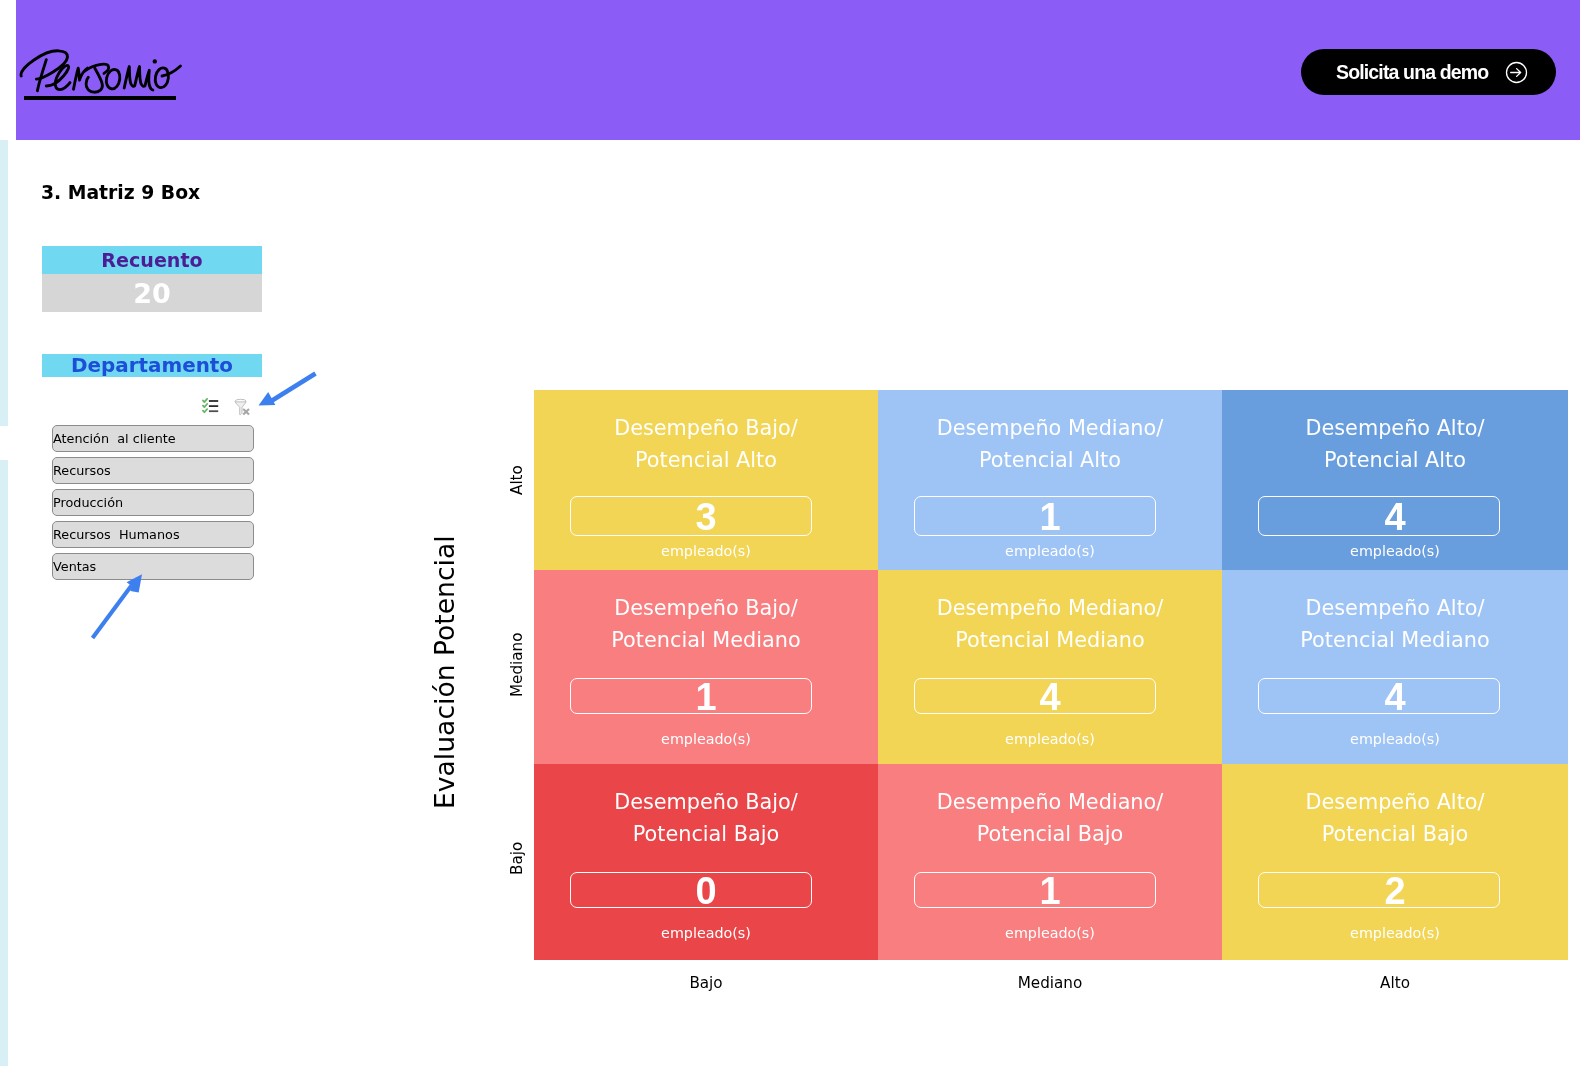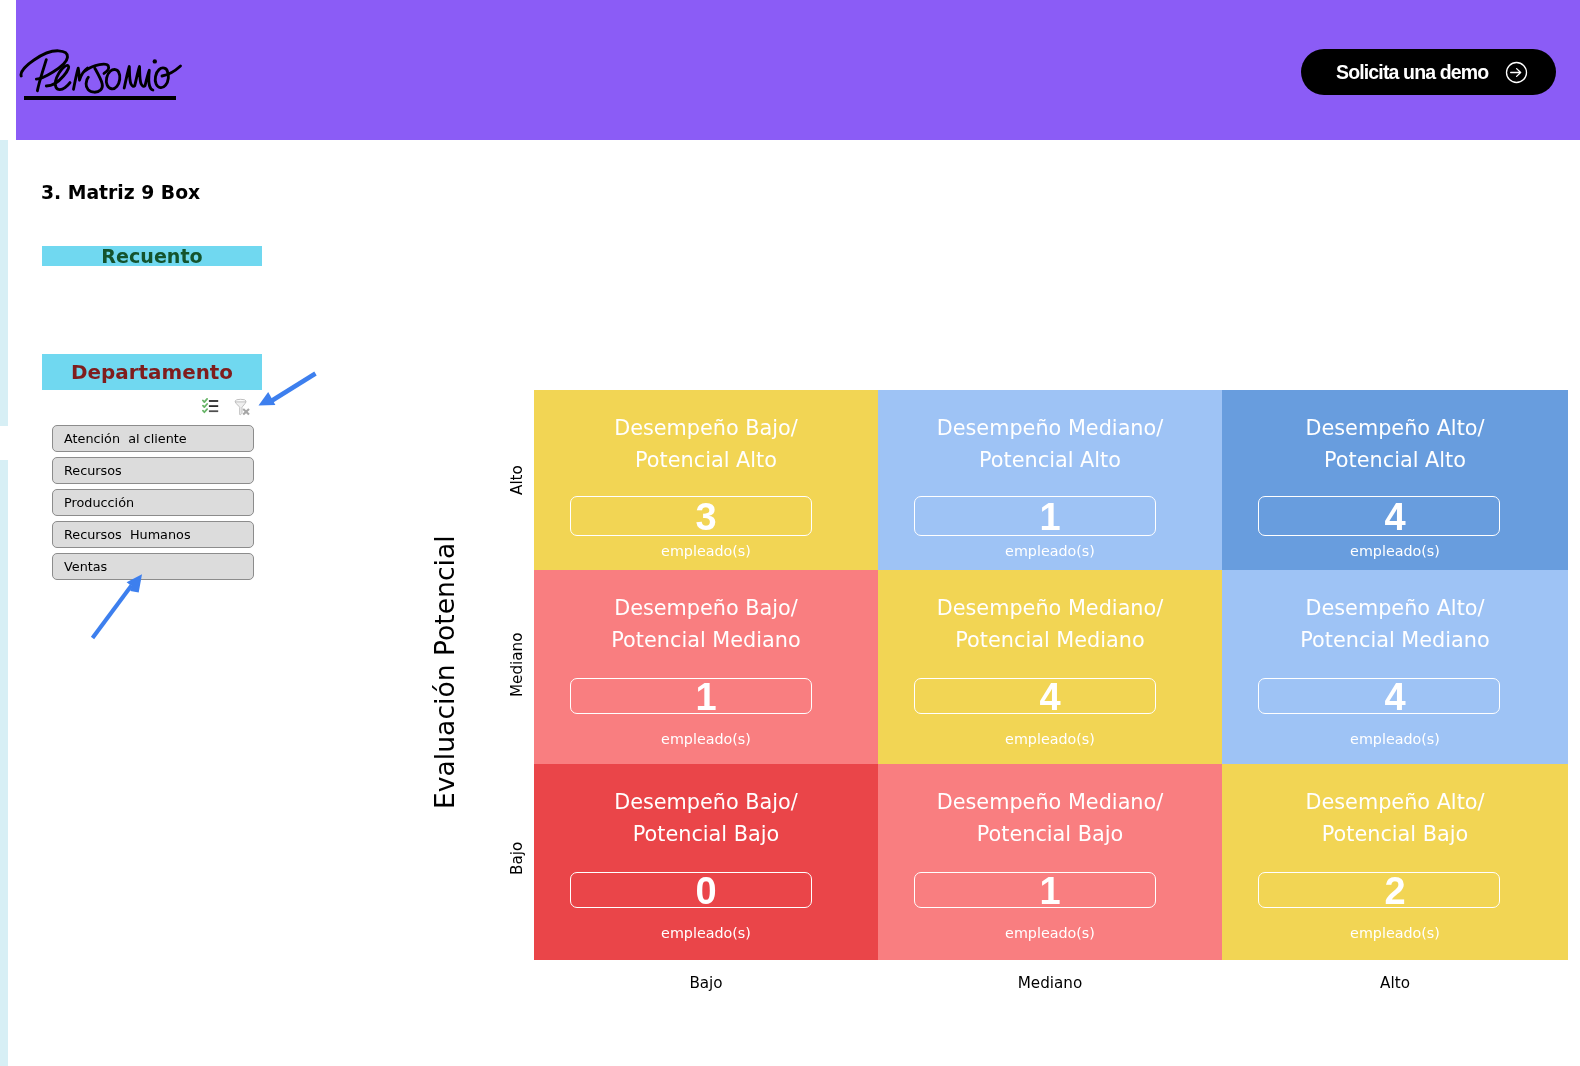--- a/index.html
+++ b/index.html
@@ -37,46 +37,46 @@
 
   
   .page-title {
     position: absolute; left: 41px; top: 182px;
     font-family: "DejaVu Sans", sans-serif;
     font-size: 18.8px; font-weight: bold; color: #000;
   }
 
   .kpi { position: absolute; left: 42px; top: 246px; width: 220px; }
   .kpi-head {
-    height: 20px; background: #70d8f0; color: #14532d;
+    height: 28px; background: #70d8f0; color: #4c1d95;
     display: flex; align-items: center; justify-content: center;
     font-family: "DejaVu Sans", sans-serif;
     font-size: 19.1px; font-weight: bold;
   }
   .kpi-val {
     height: 38px; background: #d6d6d6; color: #fff;
     display: flex; align-items: center; justify-content: center;
     font-family: "DejaVu Sans", sans-serif;
     font-size: 27px; font-weight: bold;
   }
 
   .slicer { position: absolute; left: 42px; top: 354px; width: 220px; }
   .slicer-head {
-    height: 36px; background: #70d8f0; color: #7f1d1d;
+    height: 23px; background: #70d8f0; color: #1d4ed8;
     display: flex; align-items: center; justify-content: center;
     font-family: "DejaVu Sans", sans-serif;
     font-size: 19.9px; font-weight: bold;
   }
   .slicer-tools { position: absolute; left: 0; top: 0; }
   .slicer-tools .tool { position: absolute; cursor: pointer; }
   .slicer-list { position:absolute; left:10px; top: 71px; width: 202px; }
   .slicer-item {
     height: 27px; margin-bottom: 5px;
     background: #dcdcdc; border: 1px solid #8c8c8c; border-radius: 5px;
-    display: flex; align-items: center; padding-left: 11px;
+    display: flex; align-items: center; 
     font-family: "DejaVu Sans", sans-serif;
     font-size: 12.8px; color: #000; white-space: pre;
   }
 
   
   #matrix { position: absolute; left: 534px; top: 390px; width: 1034px; height: 570px; display: grid;
             grid-template-columns: 344px 344px 346px; grid-template-rows: 180px 194px 196px; }
   .cell { position: relative; display:flex; flex-direction: column; align-items:center; }
   .cell .ttl {
     color: #fff; text-align: center; line-height: 1.55;
@@ -145,20 +145,21 @@
       </span>
     </div>
   </div>
   <div class="edge-strip"></div>
   <div class="edge-strip2"></div>
 
   <div class="page-title">3. Matriz 9 Box</div>
 
   <div class="kpi">
     <div class="kpi-head">Recuento</div>
+    <div class="kpi-val">20</div>
   </div>
 
   <div class="slicer">
     <div class="slicer-head">Departamento</div>
     <div class="slicer-tools">
       <span class="tool" style="left:160px; top:44px; width:17px; height:16px;">
         <svg width="17" height="16" viewBox="0 0 17 16">
           <g fill="none" stroke="#68b568" stroke-width="1.75" stroke-linecap="round" stroke-linejoin="round">
             <path d="M0.95 2.5 L2.35 4.05 L5.1 0.9"></path>
             <path d="M0.95 7.6 L2.35 9.15 L5.1 6.0"></path>

